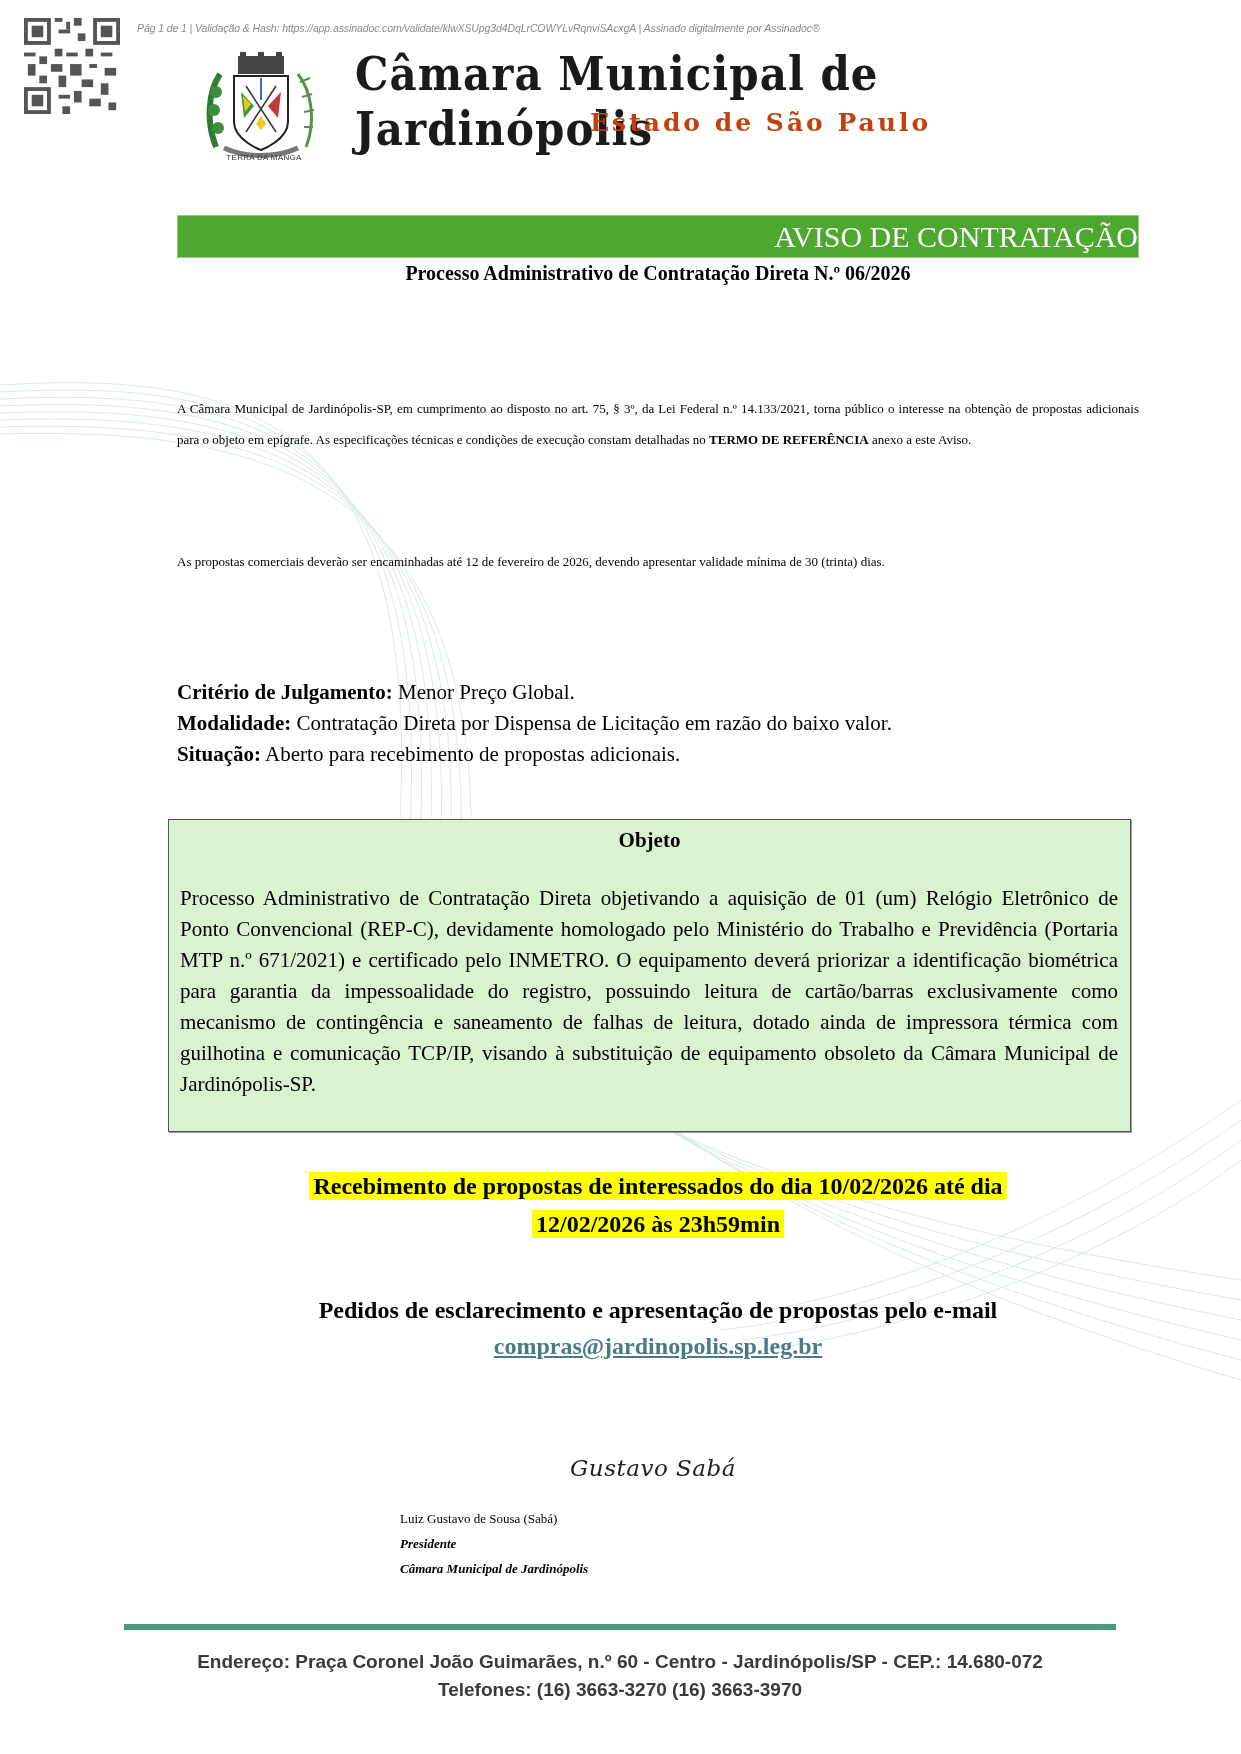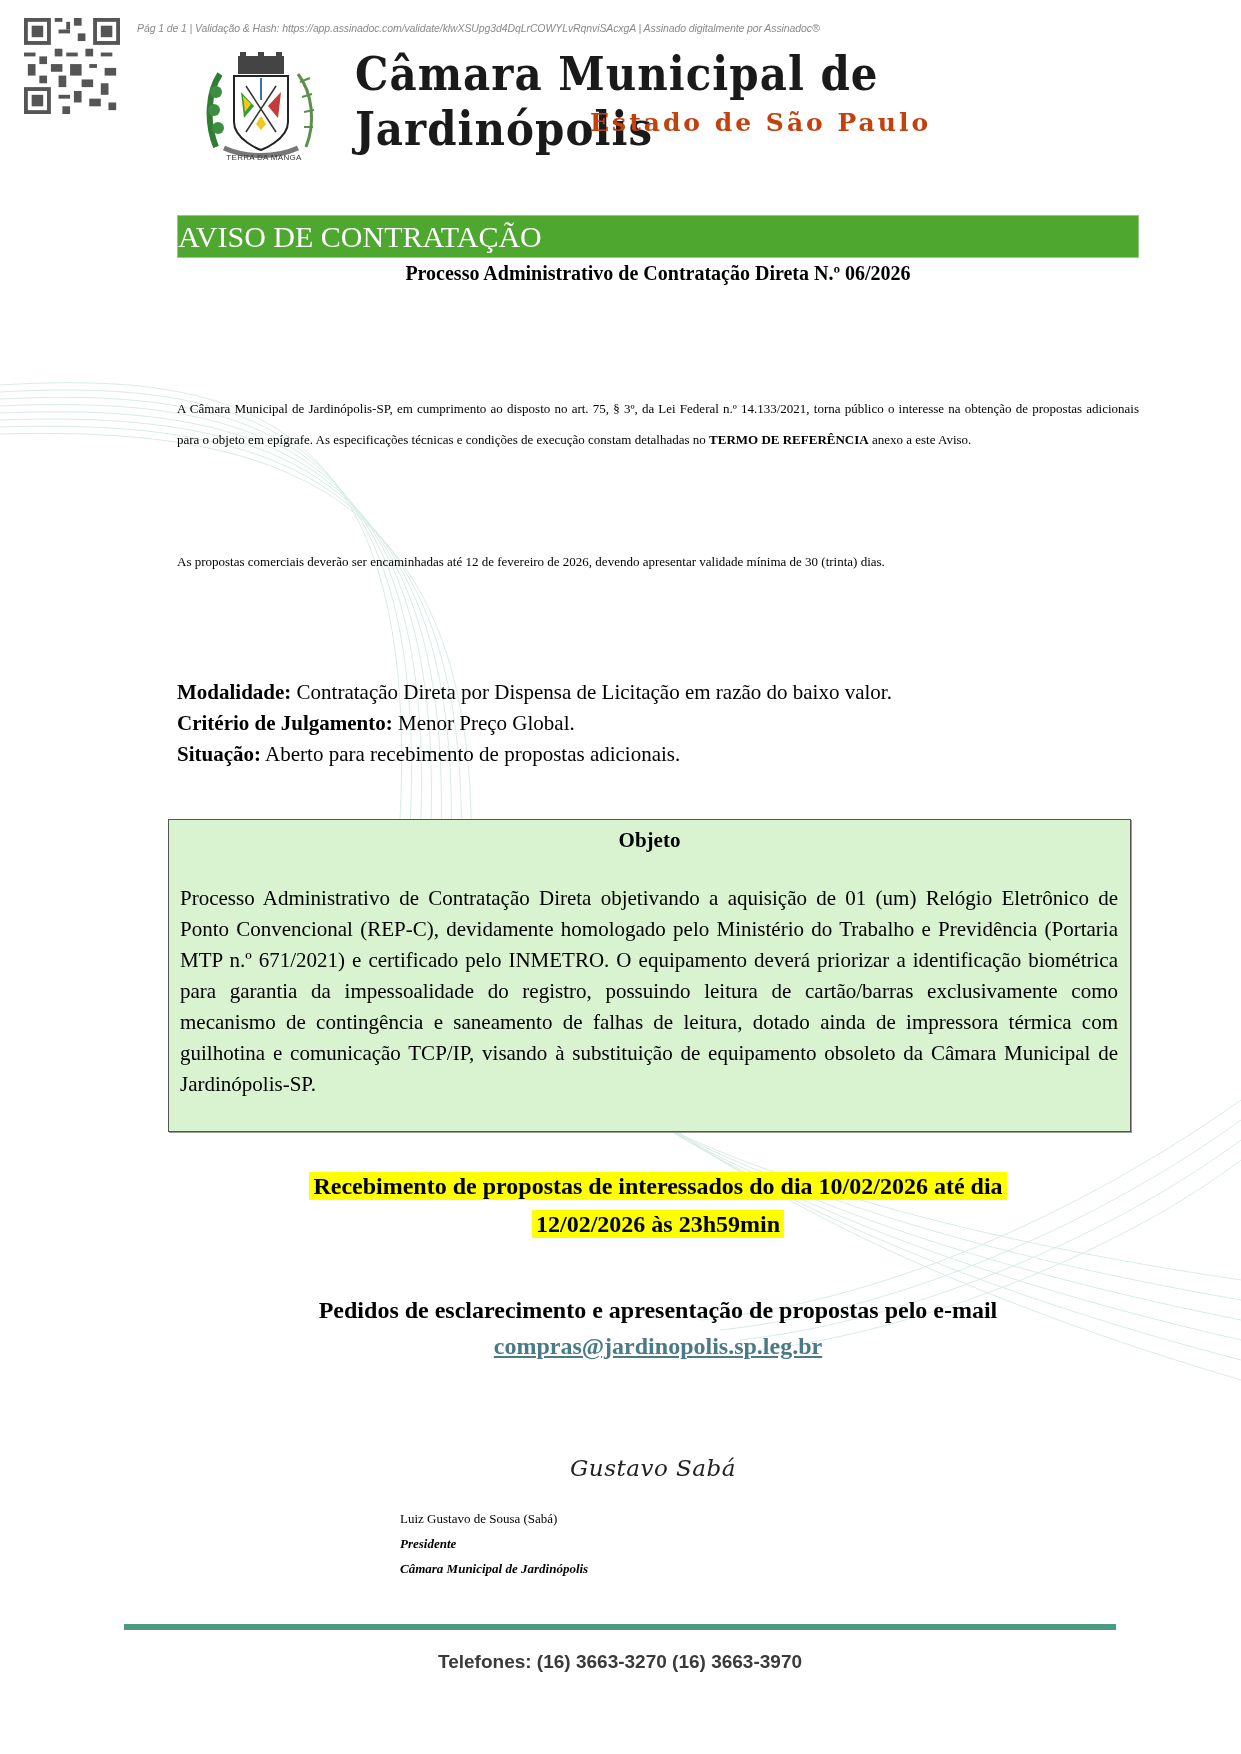--- a/index.html
+++ b/index.html
@@ -33,21 +33,21 @@
     .lh-subtitle {
       position: absolute; left: 590px; top: 108px;
       font-family: "DejaVu Serif", "Liberation Serif", serif; font-weight: bold;
       font-size: 25px; letter-spacing: 3px; color: #c2410c;
     }
 
     
     .banner {
       position: absolute; left: 177px; top: 215px; width: 962px; height: 43px;
       background: #4ea72e; border: 1px solid #9cc98a; box-sizing: border-box;
-      color: #fff; font-size: 30px; text-align: left; line-height: 41px;
+      color: #fff; font-size: 30px; text-align: right; line-height: 41px;
     }
     .process {
       position: absolute; left: 177px; top: 262px; width: 962px; text-align: center;
       font-weight: bold; font-size: 20px;
     }
 
     .para {
       position: absolute; left: 177px; width: 962px; font-size: 13px; line-height: 31px;
       text-align: justify; text-align-last: left;
     }
@@ -183,22 +183,22 @@
   <div class="lh-subtitle">Estado de São Paulo</div>
 
   <div class="banner">AVISO DE CONTRATAÇÃO</div>
   <div class="process">Processo Administrativo de Contratação Direta N.º 06/2026</div>
 
   <div class="para" style="top:393px;"><span>A Câmara Municipal de Jardinópolis-SP, em cumprimento ao disposto no art. 75, § 3º, da Lei Federal n.º 14.133/2021, torna público o interesse na obtenção de propostas adicionais para o objeto em epígrafe. As especificações técnicas e condições de execução constam detalhadas no </span><b>TERMO DE REFERÊNCIA</b><span> anexo a este Aviso.</span></div>
 
   <div class="para" style="top:546px;">As propostas comerciais deverão ser encaminhadas até 12 de fevereiro de 2026, devendo apresentar validade mínima de 30 (trinta) dias.</div>
 
   <div class="meta">
+    <div class="row"><b>Critério de Julgamento:</b><span> Menor Preço Global.</span></div>
     <div class="row"><b>Modalidade:</b><span> Contratação Direta por Dispensa de Licitação em razão do baixo valor.</span></div>
-    <div class="row"><b>Critério de Julgamento:</b><span> Menor Preço Global.</span></div>
     <div class="row"><b>Situação:</b><span> Aberto para recebimento de propostas adicionais.</span></div>
   </div>
 
   <div class="objeto">
     <div class="objeto-title">Objeto</div>
     <div class="objeto-text">Processo Administrativo de Contratação Direta objetivando a aquisição de 01 (um) Relógio Eletrônico de Ponto Convencional (REP-C), devidamente homologado pelo Ministério do Trabalho e Previdência (Portaria MTP n.º 671/2021) e certificado pelo INMETRO. O equipamento deverá priorizar a identificação biométrica para garantia da impessoalidade do registro, possuindo leitura de cartão/barras exclusivamente como mecanismo de contingência e saneamento de falhas de leitura, dotado ainda de impressora térmica com guilhotina e comunicação TCP/IP, visando à substituição de equipamento obsoleto da Câmara Municipal de Jardinópolis-SP.</div>
   </div>
 
   <div class="highlight-block">
     <span class="hl">Recebimento de propostas de interessados do dia 10/02/2026 até dia</span><br>
@@ -212,15 +212,16 @@
 
   <div class="signature-script">Gustavo Sabá</div>
   <div class="signer">
     <div>Luiz Gustavo de Sousa (Sabá)</div>
     <div class="role">Presidente</div>
     <div class="org">Câmara Municipal de Jardinópolis</div>
   </div>
 
   <div class="footer-rule"></div>
   <div class="footer">
+    <div>Endereço: Praça Coronel João Guimarães, n.º 60 - Centro - Jardinópolis/SP - CEP.: 14.680-072</div>
     <div>Telefones: (16) 3663-3270 (16) 3663-3970</div>
   </div>
 </div>
 
 </body></html>

